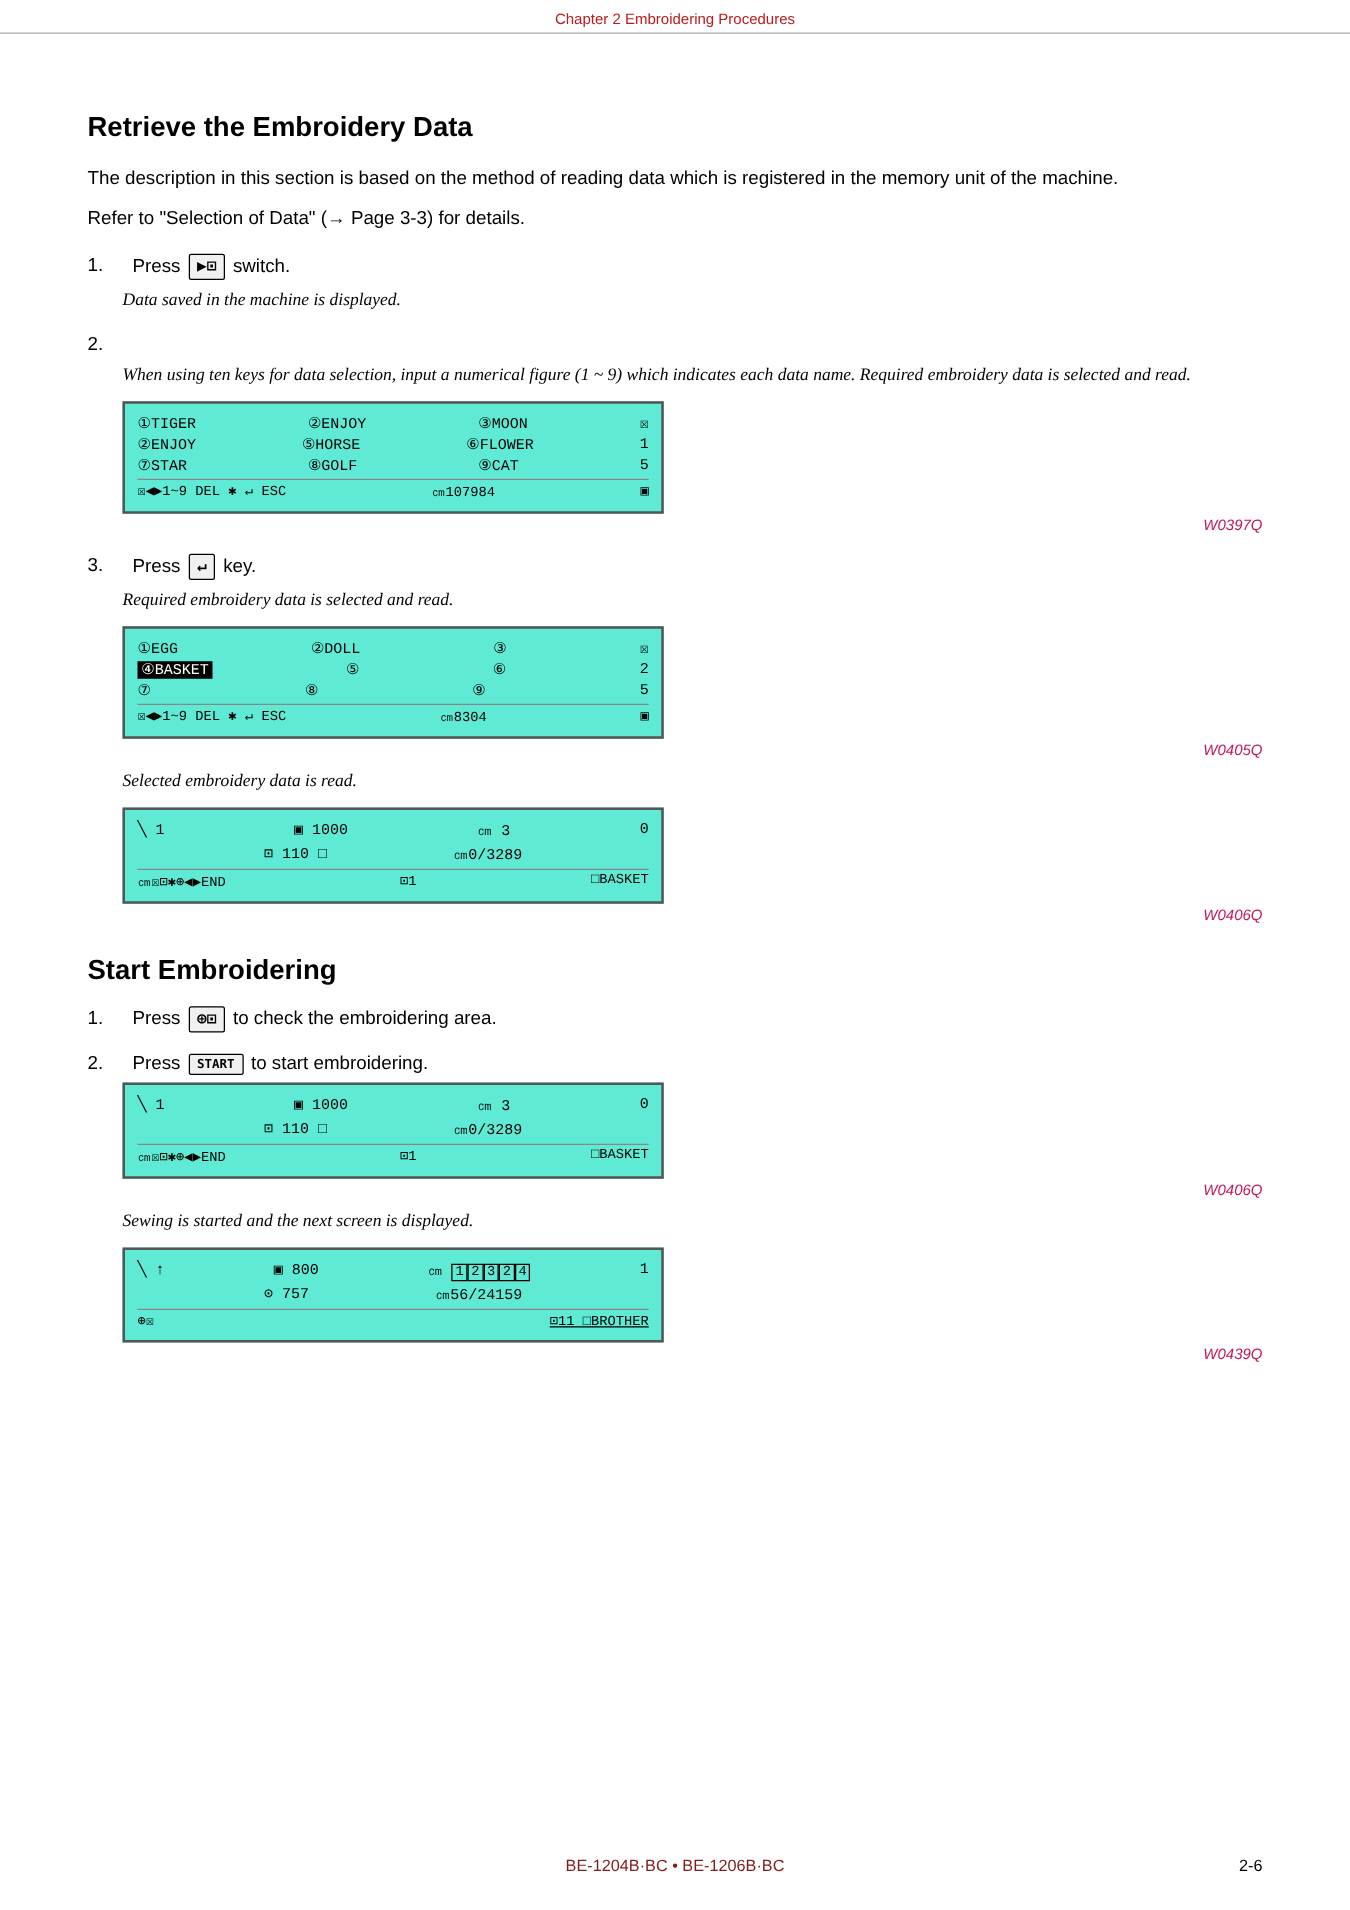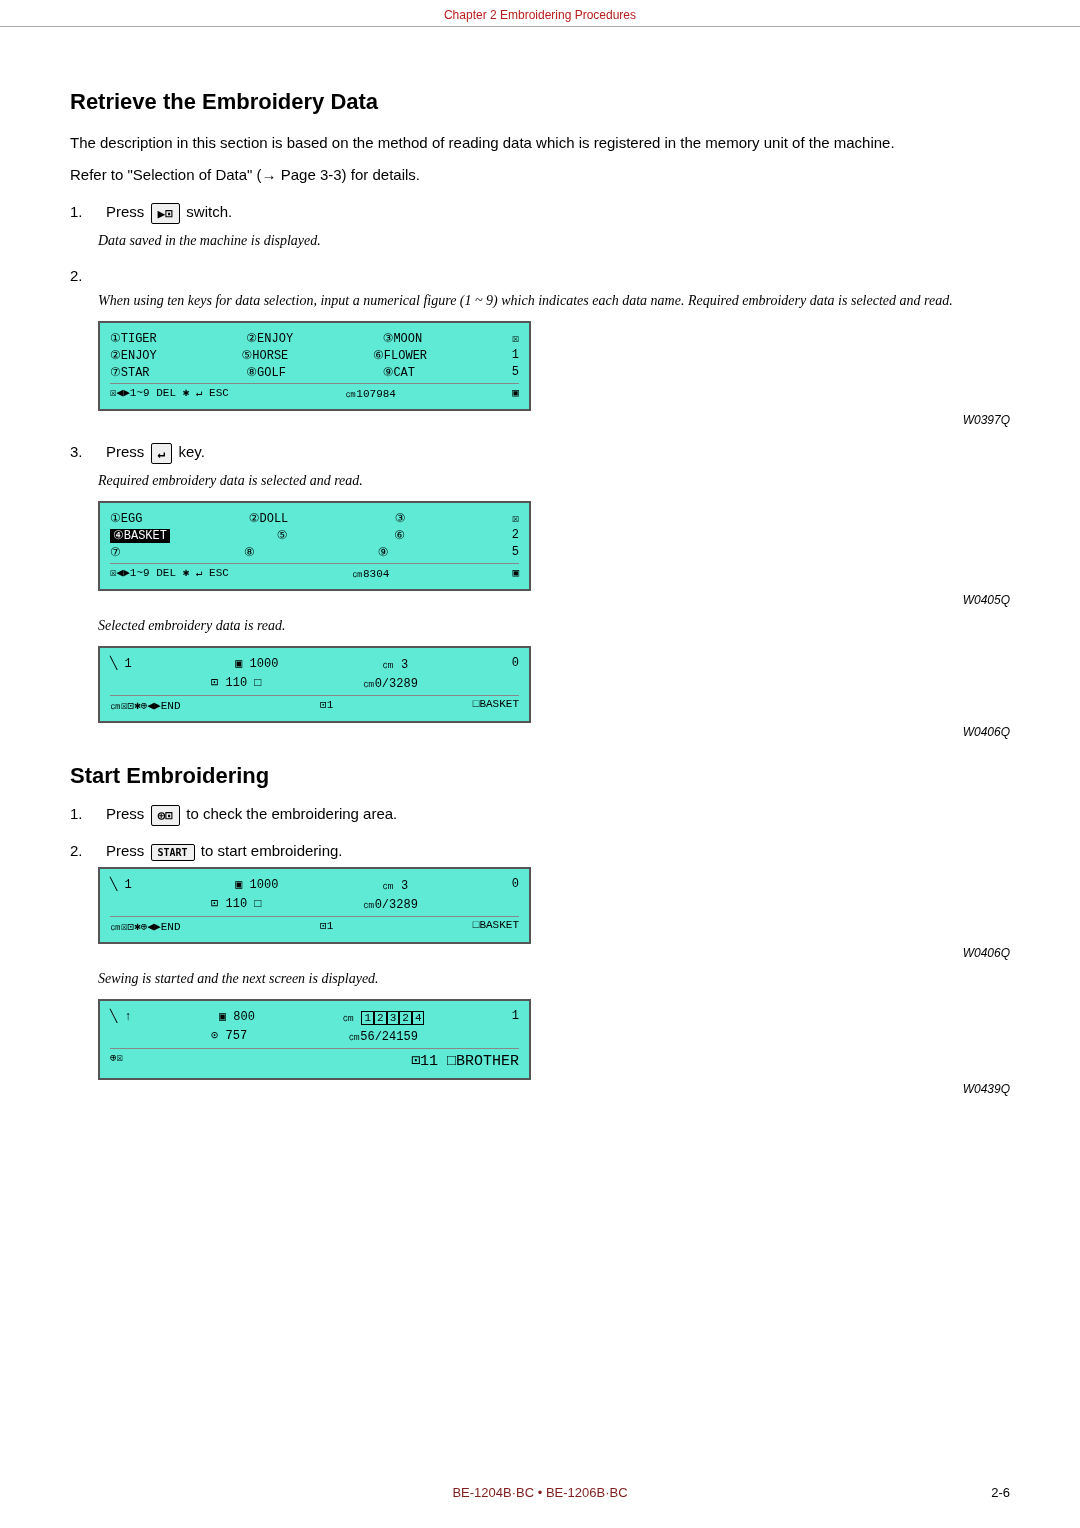--- a/index.html
+++ b/index.html
@@ -60,21 +60,21 @@
     .step-sub p {
       font-family: Georgia, serif;
       font-size: 14px;
       font-style: italic;
       line-height: 1.5;
     }
 
     .w-code {
       text-align: right;
       font-size: 12px;
-      color: #000000;
+      color: #be185d;
       font-style: italic;
       margin-bottom: 6px;
     }
 
     .footer {
       position: absolute;
       bottom: 28px;
       left: 0;
       right: 0;
       display: flex;
@@ -315,21 +315,21 @@
         </div>
         <div class="lrow">
           <span class="lcell"></span>
           <span class="lcell">⊙ 757</span>
           <span class="lcell">㎝56/24159</span>
           <span class="lcell right"></span>
         </div>
         <div class="lrow" style="border-top:1px solid #888; margin-top:3px; padding-top:2px;">
           <span class="lcell" style="font-size:11px;">⊕☒</span>
           <span class="lcell" style="font-size:11px;"></span>
-          <span class="lcell right" style="font-size:15px;">⊡11  □BROTHER</span>
+          <span class="lcell right" style="font-size:11px;text-decoration:underline;">⊡11  □BROTHER</span>
         </div>
       </div>
     </div>
     <div class="w-code">W0439Q</div>
   </div>
 
 </div>
 
 <div class="footer">
   <span>BE-1204B·BC • BE-1206B·BC</span>

